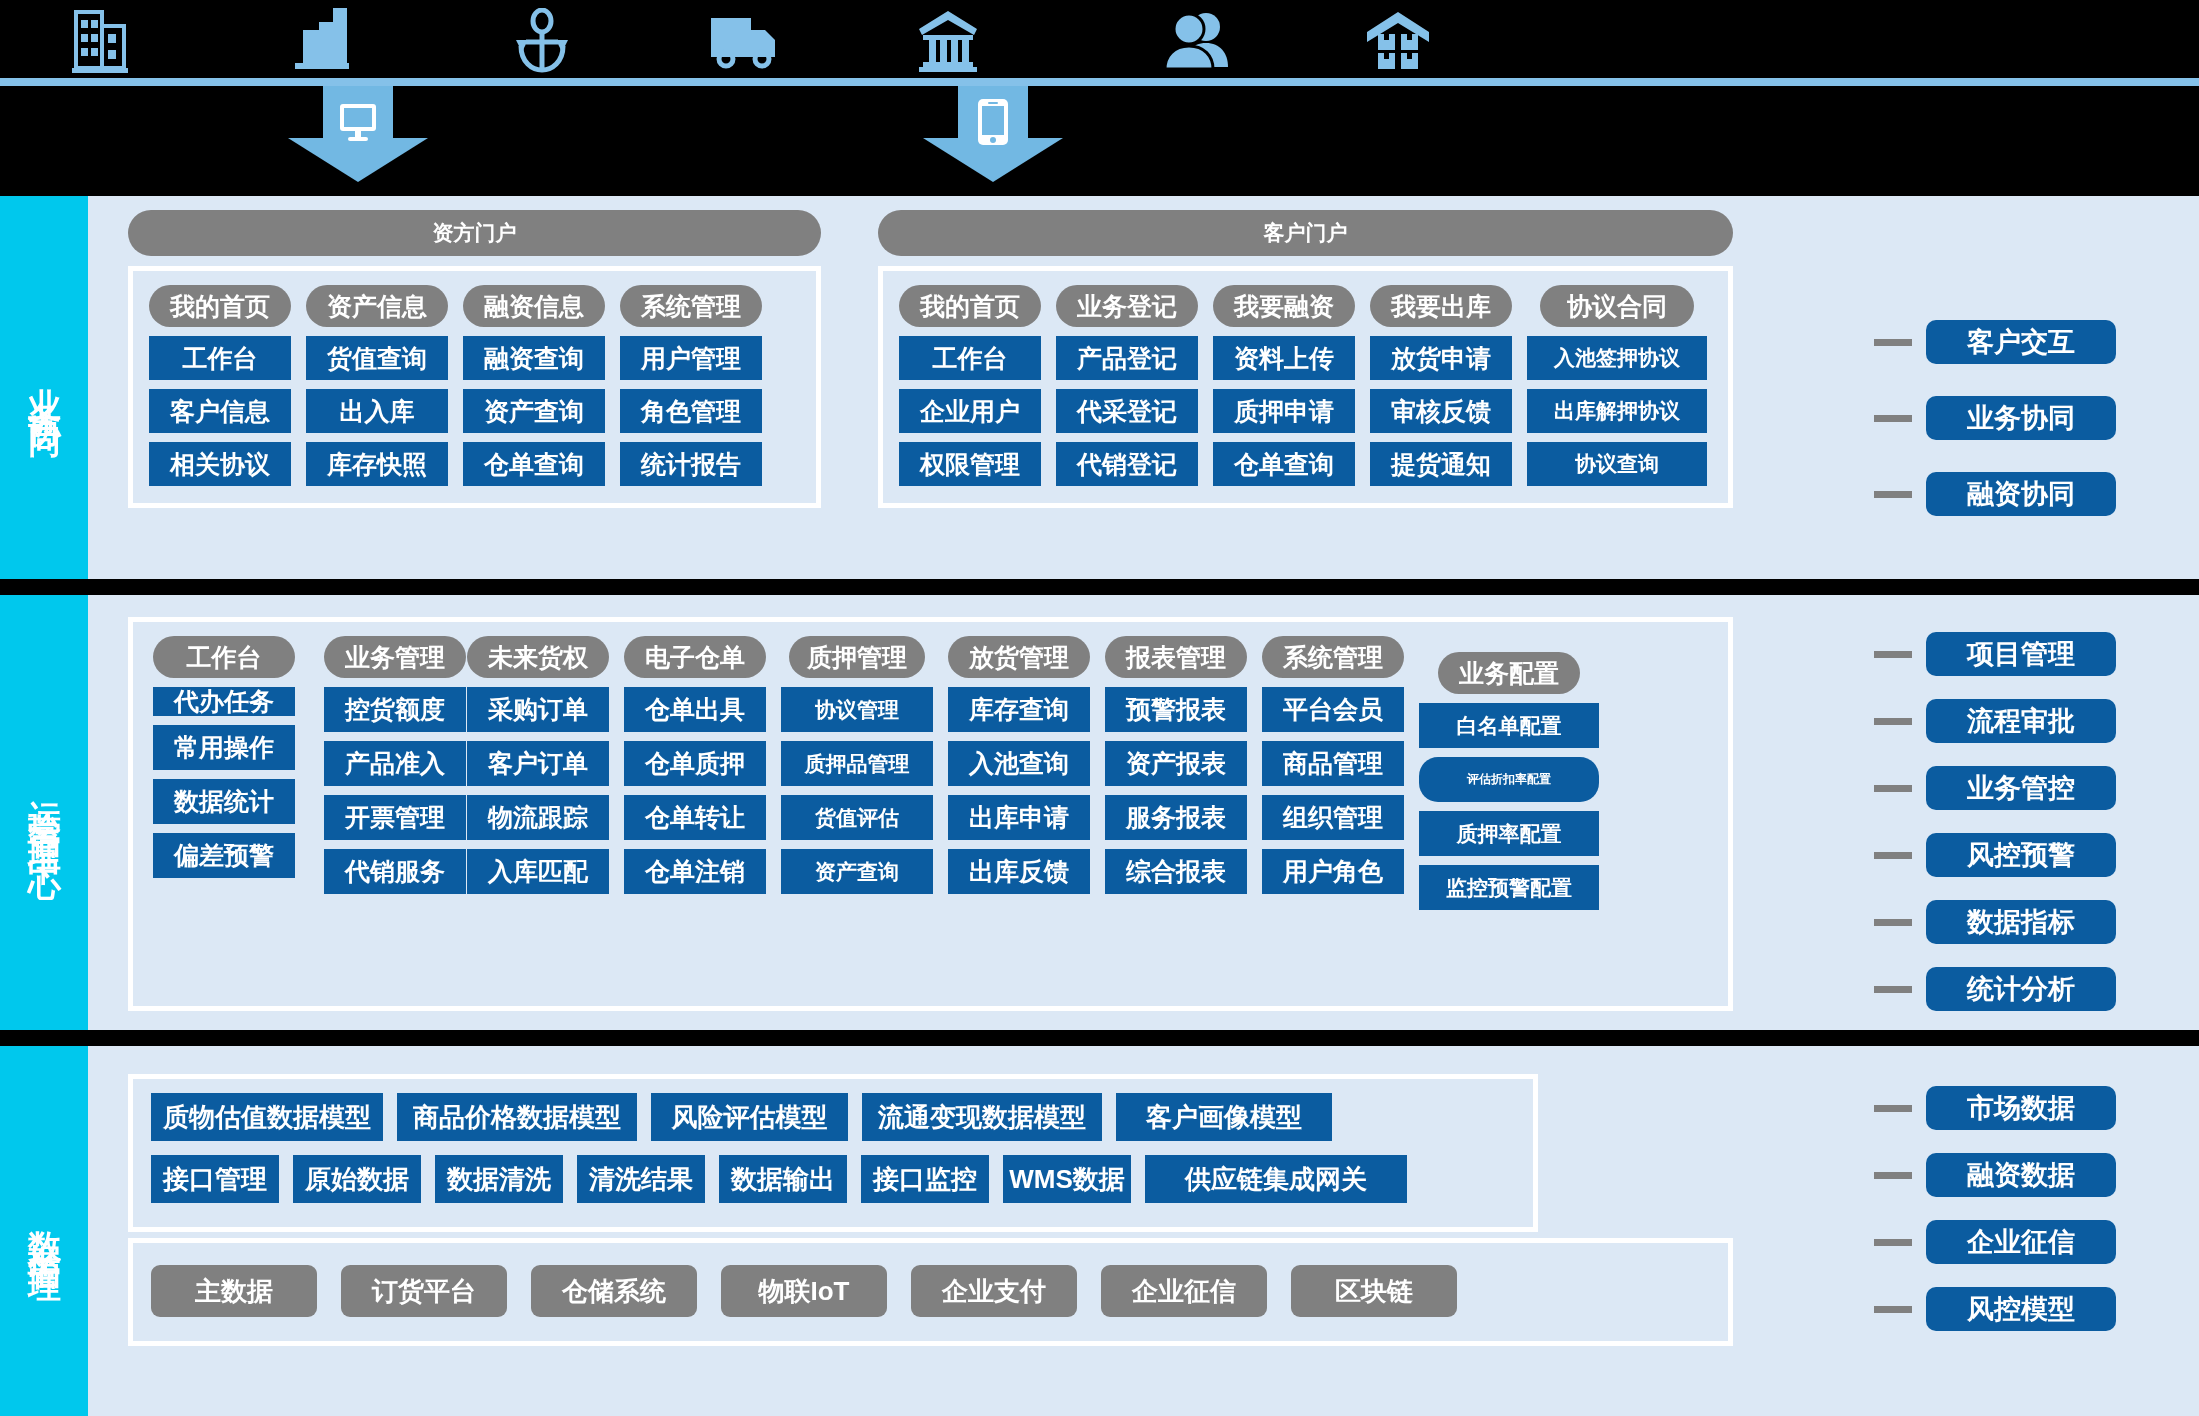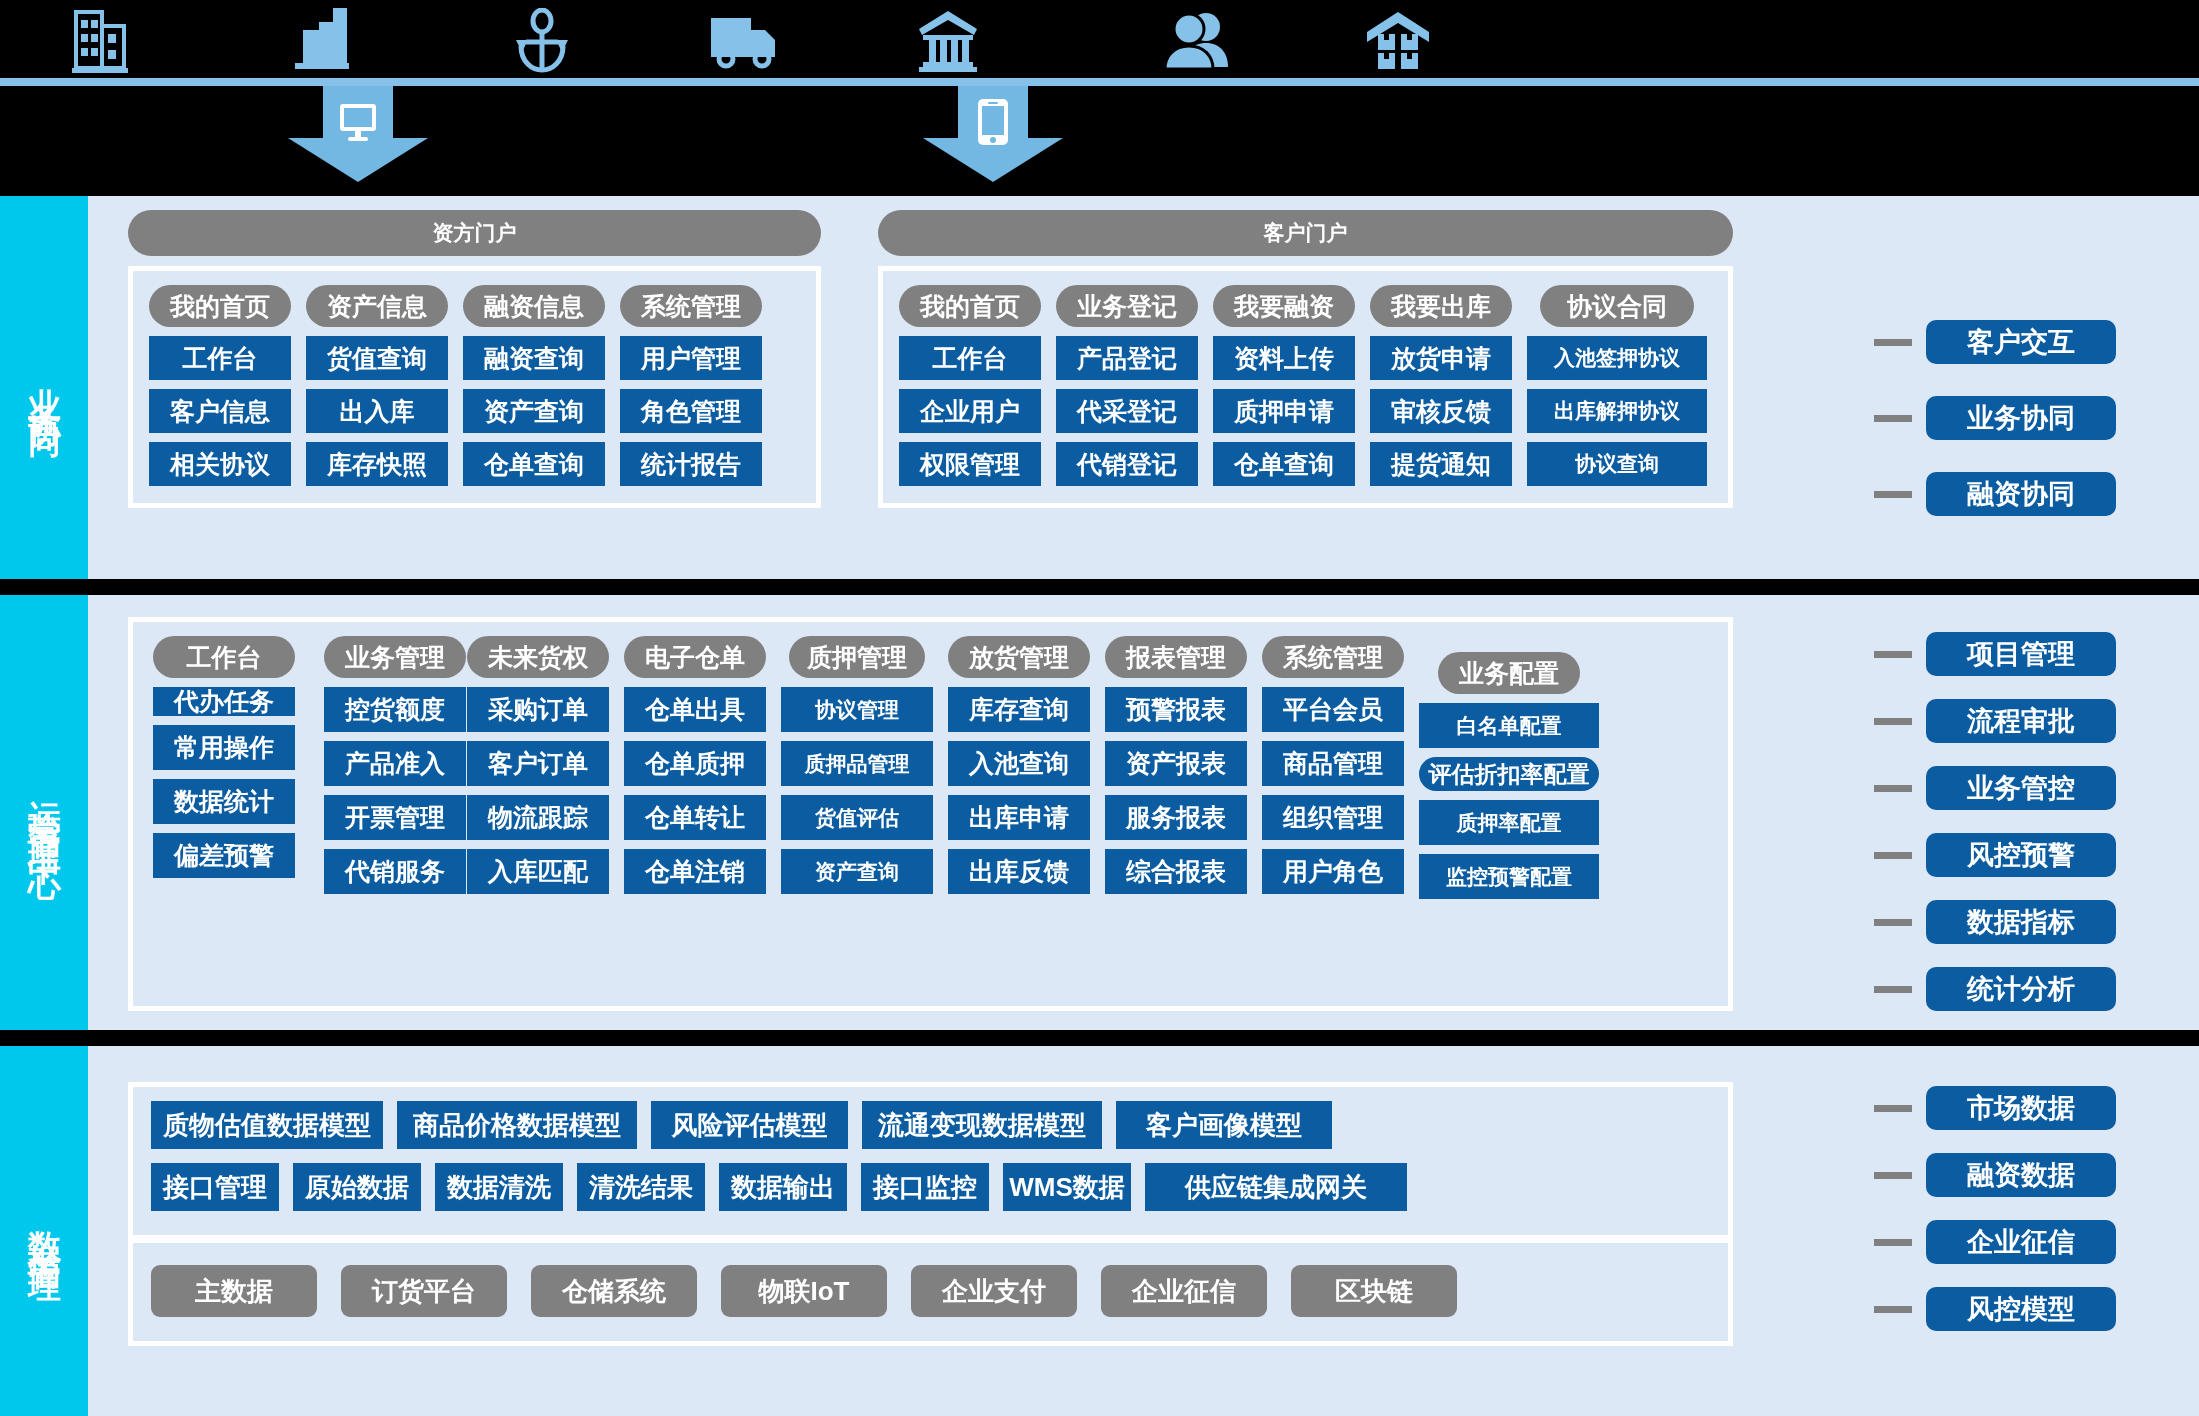--- a/index.html
+++ b/index.html
@@ -411,21 +411,21 @@
           <div class="pill">系统管理</div>
           <div class="tile" style="height:45px">平台会员</div>
           <div class="tile" style="height:45px">商品管理</div>
           <div class="tile" style="height:45px">组织管理</div>
           <div class="tile" style="height:45px">用户角色</div>
         </div>
 
         <div style="position:absolute; left:1286px; top:14px; width:180px;margin-top:16px;">
           <div class="pill" style="width:142px; margin-left:19px;">业务配置</div>
           <div class="tile sm" style="height:45px">白名单配置</div>
-          <div class="tile" style="height:34px; font-size:23px;border-radius:19px;">评估折扣率配置</div>
+          <div class="tile" style="height:45px; font-size:12px;border-radius:19px;">评估折扣率配置</div>
           <div class="tile sm" style="height:45px">质押率配置</div>
           <div class="tile sm" style="height:45px">监控预警配置</div>
         </div>
 
       </div>
 
       <div class="rail-item" style="left:1786px; top:37px;">
         <div class="rail-dash"></div>
         <div class="rail-btn">项目管理</div>
       </div>
@@ -452,21 +452,21 @@
 
     </div>
   </div>
 
   <div class="divider" style="top:1030px;"></div>
 
   <div class="section" style="top:1046px; height:370px;">
     <div class="band-label">数据管理</div>
     <div class="sec-body">
 
-      <div class="panel" style="left:40px; top:36px; width:1605px; height:158px;padding-left:25px;">
+      <div class="panel" style="left:40px; top:28px; width:1410px; height:158px;padding-left:25px;">
 
         <div class="drow" style="left:18px; top:14px;">
           <div class="dtile" style="width:232px">质物估值数据模型</div>
           <div class="dtile" style="width:240px">商品价格数据模型</div>
           <div class="dtile" style="width:197px">风险评估模型</div>
           <div class="dtile" style="width:240px">流通变现数据模型</div>
           <div class="dtile" style="width:216px">客户画像模型</div>
         </div>
 
         <div class="drow" style="left:18px; top:76px;">

